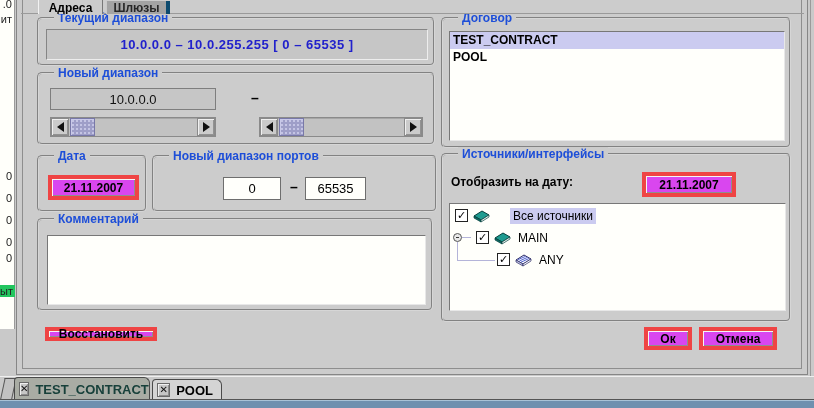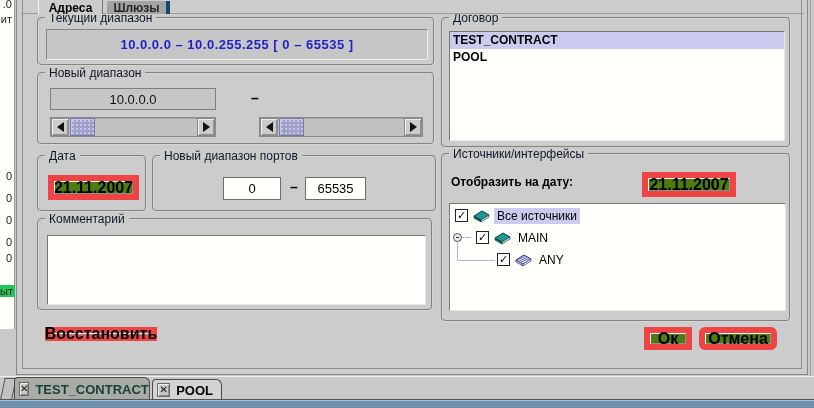--- a/index.html
+++ b/index.html
@@ -22,34 +22,34 @@
   .outer-vline{left:810px;top:0;width:1px;height:377px;background:#9a9a9a;}
   
   .ttab{top:0;height:14px;overflow:hidden;display:flex;align-items:flex-end;justify-content:center;
         font-weight:bold;font-size:12px;box-sizing:border-box;z-index:3;}
   .ttab span{line-height:15px;margin-bottom:-2px;}
   .ttab.active{background:#CCCCCC;border-left:1px solid #F2F2F2;border-right:1px solid #777;color:#000;}
   .ttab.inactive{background:#A3A3A3;border-left:1px solid #c9c9c9;border-right:4px solid #0c4a6e;color:#262626;height:13px;top:1px;}
   .tabline{top:13px;height:1px;background:#9a9a9a;z-index:1;}
   
   .group{border:2px groove #d6d6d6;border-radius:5px;box-sizing:border-box;}
-  .gt{position:absolute;top:-8px;left:6px;background:#CCCCCC;padding:0 4px;
-      font-weight:normal;font-size:12px;line-height:14px;color:#0f172a;white-space:nowrap;}
+  .gt{position:absolute;top:-8px;left:15px;background:#CCCCCC;padding:0 4px;
+      font-weight:bold;font-size:12px;line-height:14px;color:#1d4ed8;white-space:nowrap;}
   
   .sunken{border:1px solid;border-color:#858585 #EDEDED #EDEDED #858585;background:#C6C6C6;box-sizing:border-box;}
   .bluetext{display:flex;align-items:center;justify-content:center;
             color:#2121CC;font-weight:bold;font-size:13px;letter-spacing:.5px;}
   .gray-field{background:#C6C6C6;border:1px solid #7e7e7e;text-align:center;font-size:13px;color:#101010;
               font-family:inherit;box-sizing:border-box;padding:0;}
   .white-field{background:#FFFFFB;border:1px solid #6e6e6e;text-align:center;font-size:13px;color:#000;
                font-family:inherit;box-sizing:border-box;padding:0;}
   .dash{font-weight:bold;font-size:14px;color:#000;}
-  .btn{background:#4d7c0f;border:6px solid #ef4444;
+  .btn{background:#d946ef;border:4px solid #ef4444;
        box-shadow:inset 1px 1px 0 #F4F4F4,inset -1px -1px 0 #8f8f8f;
-       font-weight:bold;font-size:16px;color:#000;display:flex;align-items:center;justify-content:center;
+       font-weight:bold;font-size:12px;color:#000;display:flex;align-items:center;justify-content:center;
        font-family:inherit;box-sizing:border-box;padding:0;}
   
   .hscroll{height:20px;display:flex;border:1px solid #8a8a8a;background:#BFBFBF;box-sizing:border-box;}
   .sb-btn{width:18px;background:#CBCBCB;border:1px solid #8a8a8a;box-sizing:border-box;
           box-shadow:inset 1px 1px 0 #F0F0F0,inset -1px -1px 0 #929292;
           display:flex;align-items:center;justify-content:center;flex:0 0 18px;}
   .tri-l{width:0;height:0;border-style:solid;border-width:5px 7px 5px 0;border-color:transparent #111 transparent transparent;}
   .tri-r{width:0;height:0;border-style:solid;border-width:5px 0 5px 7px;border-color:transparent transparent transparent #111;}
   .sb-track{flex:1;position:relative;background:#C2C2C2;box-shadow:inset 0 1px 0 #a6a6a6;}
   .sb-thumb{position:absolute;left:1px;top:0;width:25px;height:100%;
@@ -188,21 +188,21 @@
       <div class="tree-conn" style="left:7px;top:38px;width:1px;height:18px;"></div>
       <div class="tree-conn" style="left:7px;top:56px;width:38px;height:1px;"></div>
 
       <div class="trow" style="left:5px;top:3px;">
         <div class="cb"></div>
         <svg class="bicon" style="margin-left:5px" viewBox="0 0 17 14">
           <polygon points="1,7 9,2 16,6 8,11" fill="#1E9B90" stroke="#063F3C" stroke-width="1"></polygon>
           <polygon points="1,7 8,11 8,13 1,9" fill="#0B6B64" stroke="#063F3C" stroke-width="0.7"></polygon>
           <polygon points="8,11 16,6 16,8 8,13" fill="#E8F4F2" stroke="#063F3C" stroke-width="0.7"></polygon>
         </svg>
-        <span class="tlabel sel" style="margin-left:4px">Все источники</span>
+        <span class="tlabel sel" style="margin-left:20px">Все источники</span>
       </div>
 
       <div class="trow" style="left:26px;top:25px;">
         <div class="cb"></div>
         <svg class="bicon" style="margin-left:5px" viewBox="0 0 17 14">
           <polygon points="1,7 9,2 16,6 8,11" fill="#1E9B90" stroke="#063F3C" stroke-width="1"></polygon>
           <polygon points="1,7 8,11 8,13 1,9" fill="#0B6B64" stroke="#063F3C" stroke-width="0.7"></polygon>
           <polygon points="8,11 16,6 16,8 8,13" fill="#E8F4F2" stroke="#063F3C" stroke-width="0.7"></polygon>
         </svg>
         <span class="tlabel" style="margin-left:4px">MAIN</span>
@@ -217,21 +217,21 @@
           <line x1="6" y1="9.2" x2="14" y2="5.5" stroke="#5566CC" stroke-width="1"></line>
           <polygon points="1,7 8,11 8,13 1,9" fill="#C8CCE8" stroke="#2A2A66" stroke-width="0.7"></polygon>
           <polygon points="8,11 16,6 16,8 8,13" fill="#FFFFFF" stroke="#2A2A66" stroke-width="0.7"></polygon>
         </svg>
         <span class="tlabel" style="margin-left:4px">ANY</span>
       </div>
     </div>
   </div>
 
   <button class="abs btn" style="left:627px;top:327px;width:48px;height:23px;">Ок</button>
-  <button class="abs btn" style="left:682px;top:327px;width:78px;height:23px;border-radius:6px;">Отмена</button>
+  <button class="abs btn" style="left:682px;top:327px;width:78px;height:23px;">Отмена</button>
 </div>
 
 <div class="abs strip-light"></div>
 <div class="abs btab-frag"></div>
 
 <div class="abs btab" style="left:14px;width:136px;background:#A9ACA4;">
   <span class="xbtn">✕</span>
   <span class="blabel" style="color:#17403A;">TEST_CONTRACT</span>
 </div>
 <div class="abs btab" style="left:152px;width:70px;top:379px;height:21px;background:#D4D4D4;">

